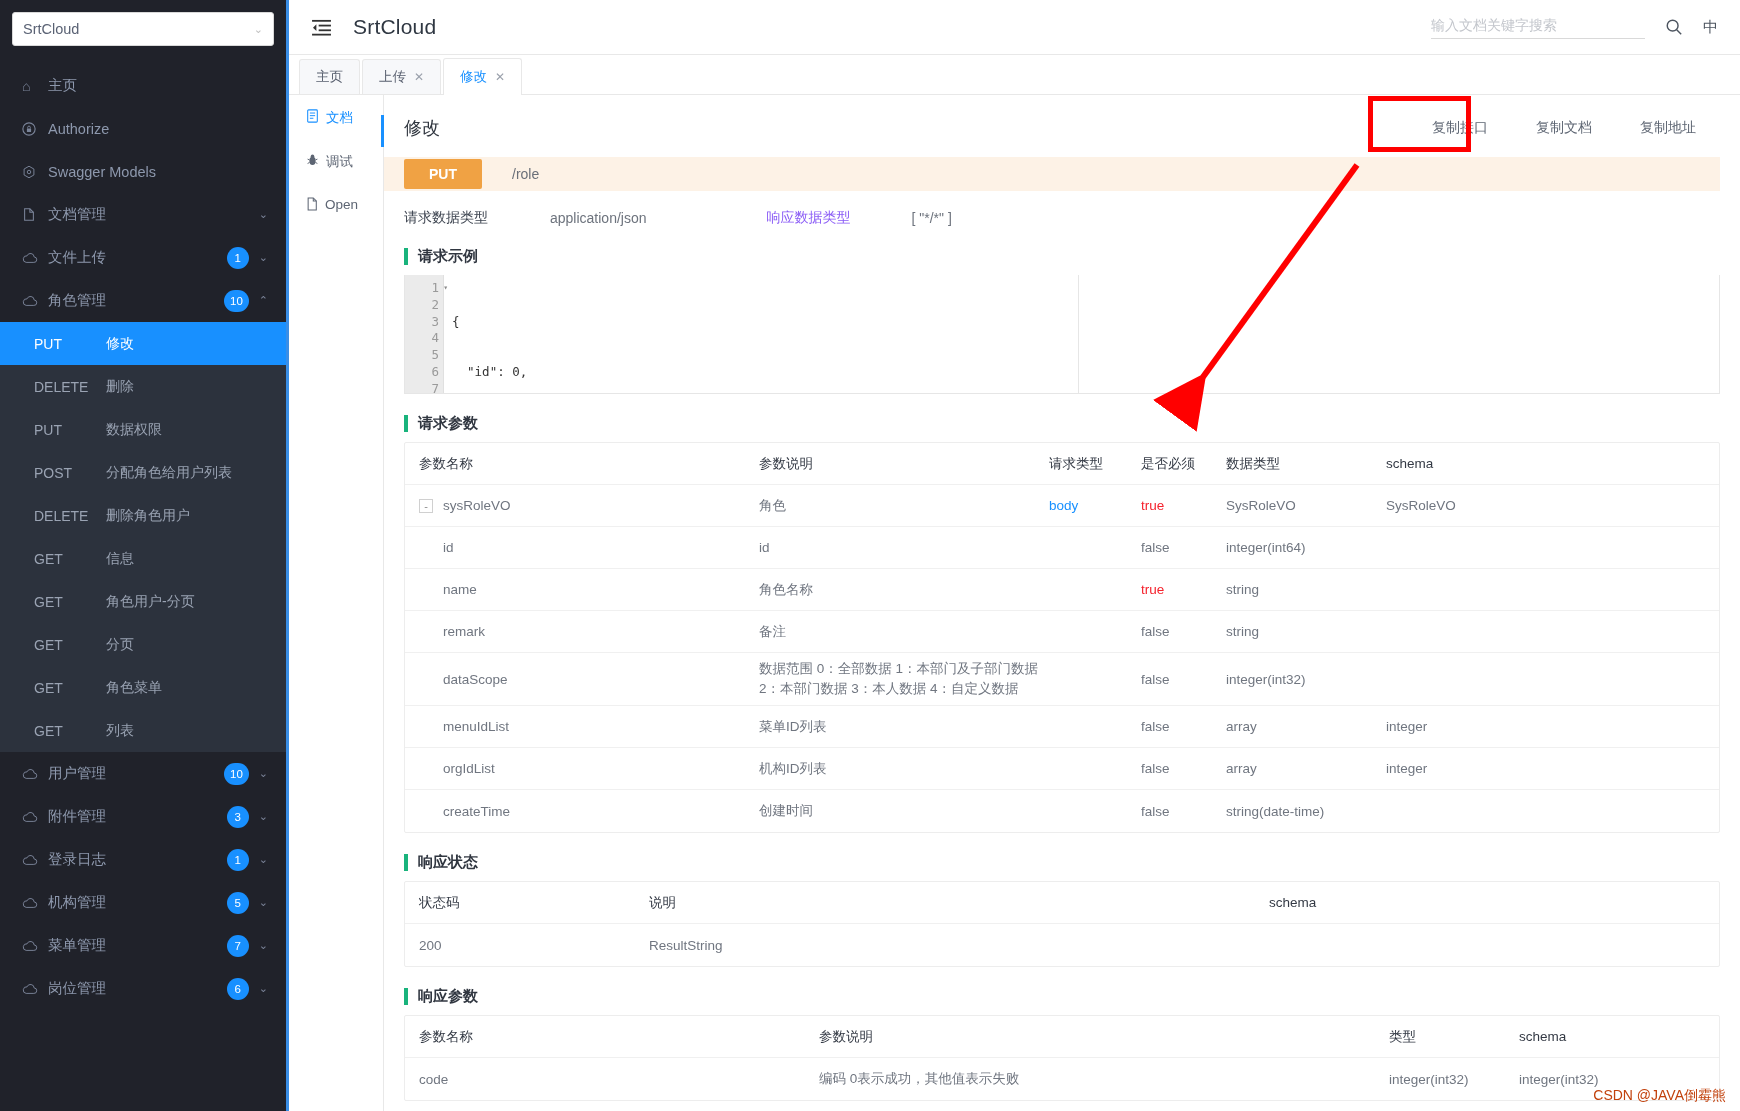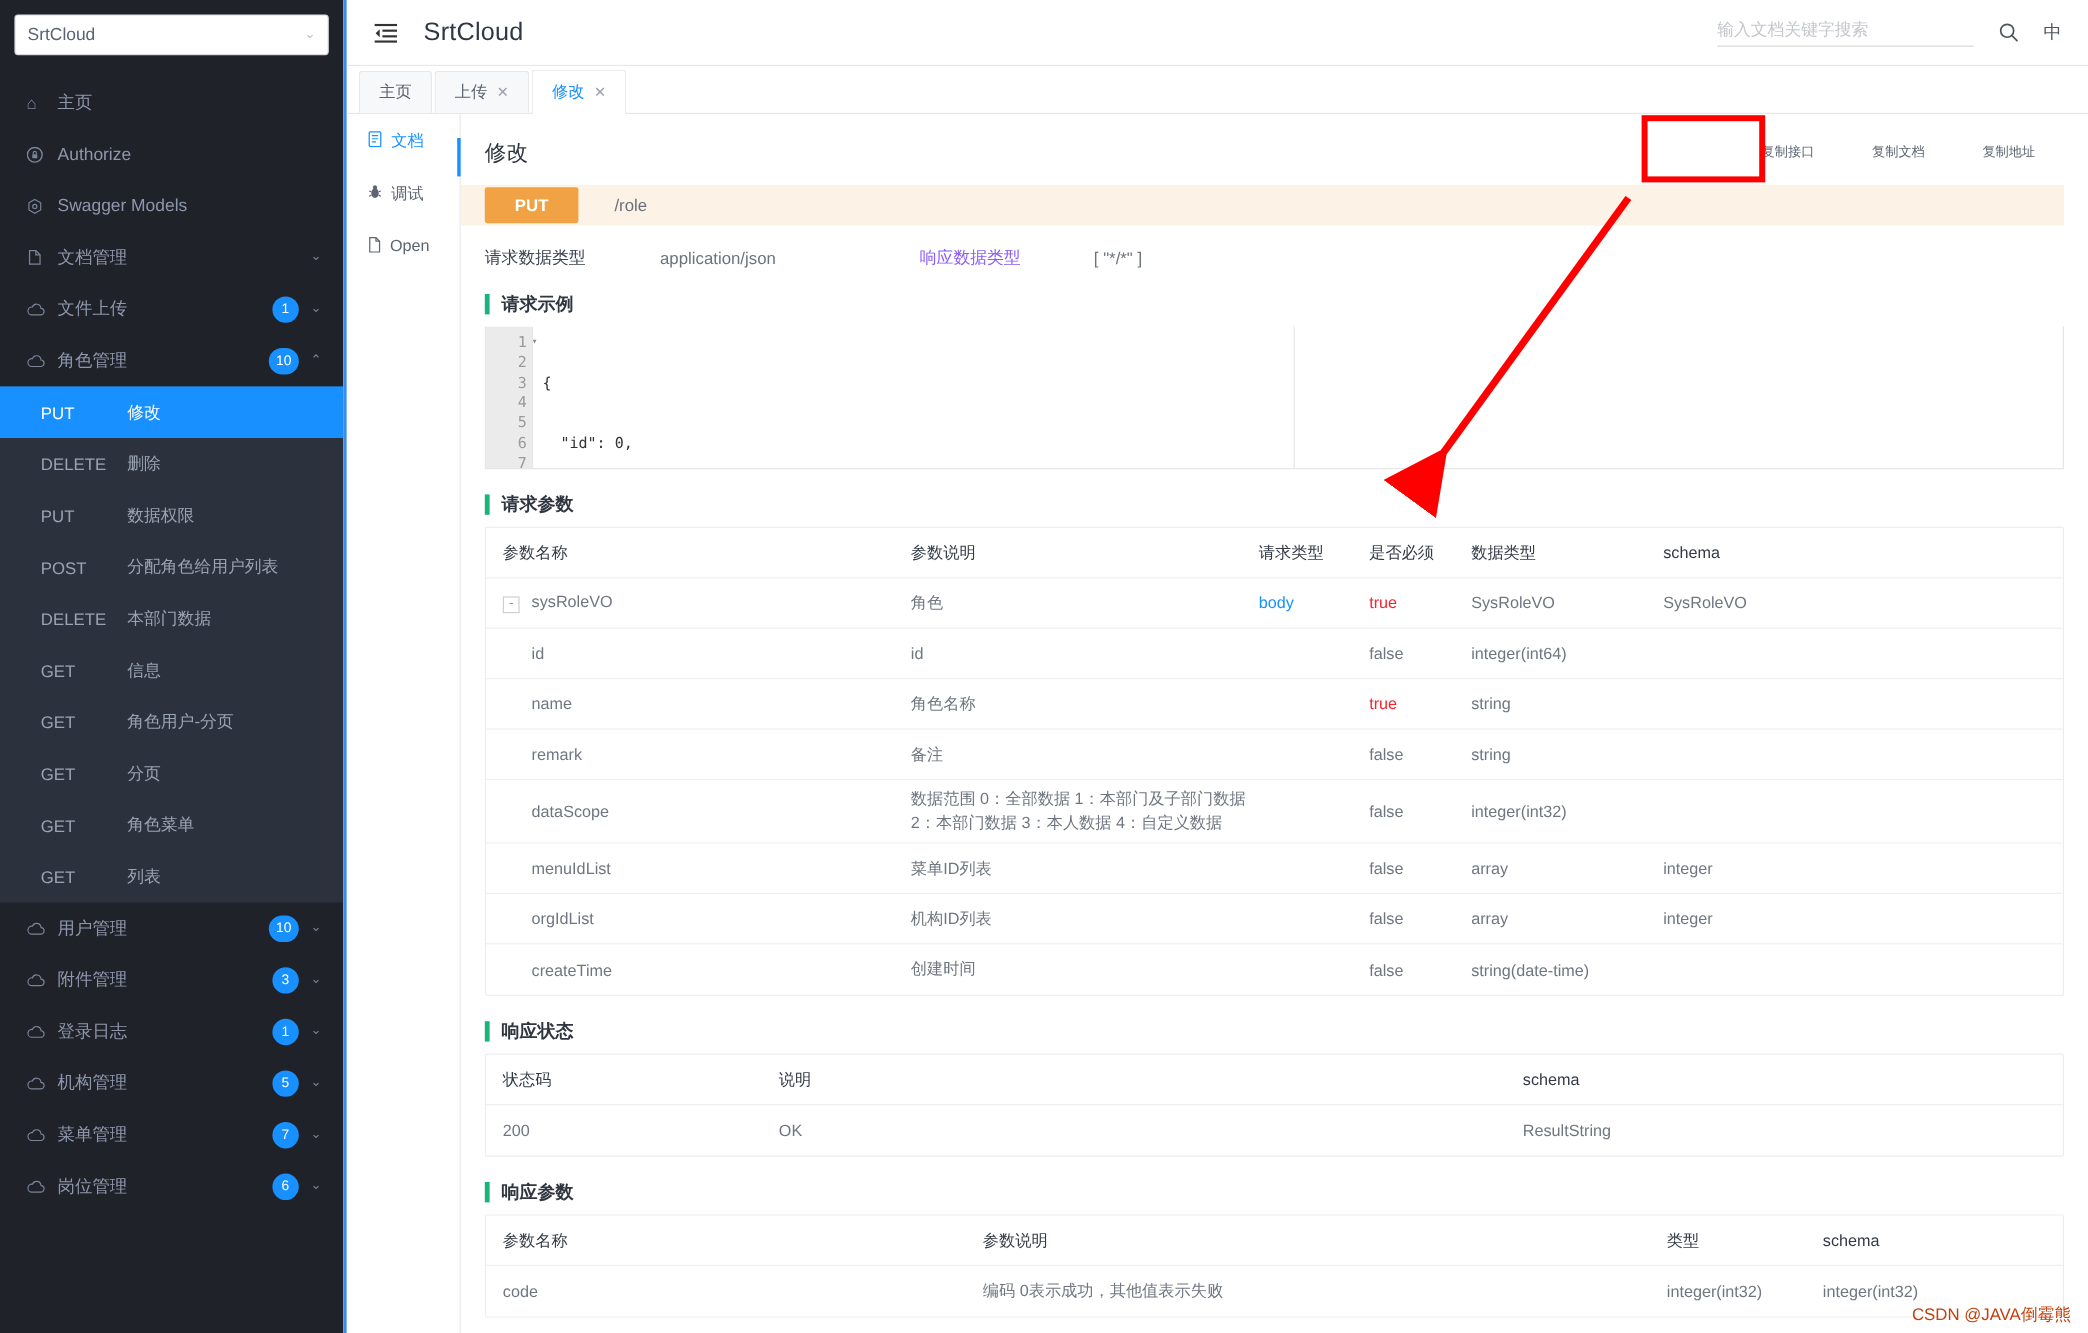--- a/index.html
+++ b/index.html
@@ -228,21 +228,21 @@
     align-items: center;
   }
   .doc-title { font-size: 18px; color: #30363f; }
   .doc-actions {
     margin-left: auto;
     display: flex;
     align-items: center;
     gap: 0px;
   }
   .doc-actions .act {
-    font-size: 11px;
+    font-size: 14px;
     color: #5e6673;
     cursor: pointer;
     padding: 6px 24px;
   }
 
   .url-bar {
     margin-top: 14px;
     background: #fdf2e6;
     height: 34px;
     display: flex;
@@ -503,21 +503,21 @@
         <div class="sub-item">
           <span class="method">PUT</span>
           <span class="name">数据权限</span>
         </div>
         <div class="sub-item">
           <span class="method">POST</span>
           <span class="name">分配角色给用户列表</span>
         </div>
         <div class="sub-item">
           <span class="method">DELETE</span>
-          <span class="name">本部门数据</span>
+          <span class="name">删除角色用户</span>
         </div>
         <div class="sub-item">
           <span class="method">GET</span>
           <span class="name">信息</span>
         </div>
         <div class="sub-item">
           <span class="method">GET</span>
           <span class="name">角色用户-分页</span>
         </div>
         <div class="sub-item">
@@ -825,21 +825,20 @@
           </div>
 
           <div class="tbl">
             <div class="th">
               <span class="s-code">状态码</span>
               <span class="s-desc">说明</span>
               <span class="s-schema">schema</span>
             </div>
             <div class="tr">
               <span class="s-code">200</span>
-              <span class="s-desc">OK</span>
               <span class="s-schema">ResultString</span>
             </div>
           </div>
 
           <div class="section-title">
             <span>响应参数</span>
           </div>
 
           <div class="tbl">
             <div class="th">

